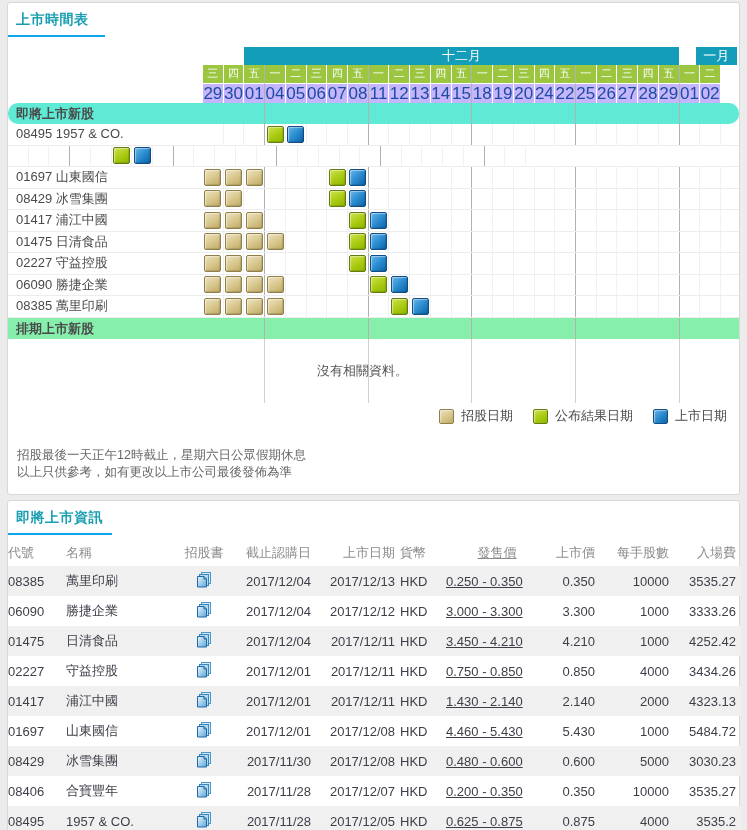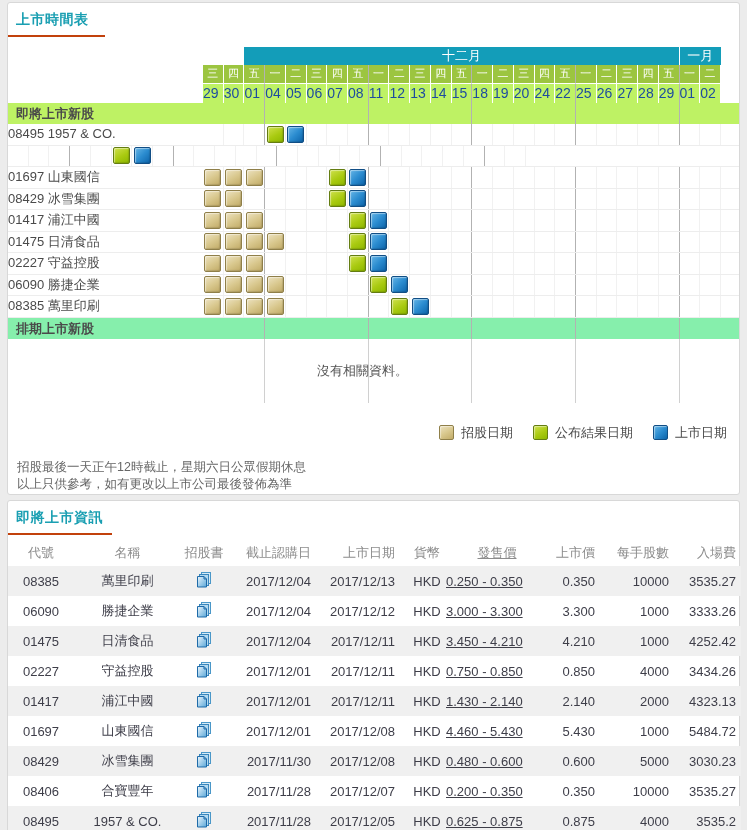--- a/index.html
+++ b/index.html
@@ -1,70 +1,70 @@
 <!DOCTYPE html>
 <html><head>
 <meta charset="utf-8">
 <style>
   * { margin:0; padding:0; box-sizing:border-box; }
   html,body { width:747px; height:830px; overflow:hidden; background:#ececec;
     font-family:"Liberation Sans","DejaVu Sans",sans-serif; }
   .panel { background:#fff; border:1px solid #d8d8d8; border-radius:3px; margin:0 7px; width:733px; }
   .panel1 { margin-top:2px; height:493px; }
   .panel2 { margin-top:5px; height:340px; }
-  .title-box { display:inline-block; margin:7px 0 0 0; padding:0 9px 6px 8px; border-bottom:2px solid #c2410c; min-width:97px; }
+  .title-box { display:inline-block; margin:7px 0 0 0; padding:0 9px 6px 8px; border-bottom:2px solid #0ea5e9; min-width:97px; }
   .title { color:#1a9fb2; font-size:14px; font-weight:bold; letter-spacing:.5px; }
 
   
   .gantt { margin-top:10px; position:relative; }
   .g-row { display:flex; }
   .g-spacer,.g-label { width:195px; flex:0 0 195px; }
   .g-col { flex:0 0 20.72px; width:20.72px; }
   .g-months { height:18px; }
   .g-month { background:#139db9; color:#fff; font-size:13px; line-height:18px; border-right:1px solid #fff; overflow:hidden; white-space:nowrap; }
-  .g-month.last { border-right:none; }
+  .g-month.last { border-right:none;margin-left:16px; }
   .g-month.left { padding-left:2px; text-align:left;margin-top:30px; }
   .g-month.center { text-align:center; }
   .g-days { height:19px; }
   .g-days .g-col { background:#9cc540; color:#fff; font-size:11px; line-height:17px; text-align:center;
     border-right:1px solid #fff; border-bottom:1px solid #fff; }
   .g-dates { height:19px; }
-  .g-dates .g-col { background:#bef264; color:#1d4c9f; font-size:14px; line-height:19px; border-right:1px solid #fff; }
+  .g-dates .g-col { background:#c4b5fd; color:#1d4c9f; font-size:17px; line-height:19px; text-align:center; border-right:1px solid #fff; }
   .g-band { height:21px; }
   .g-band .g-label { font-weight:bold; font-size:13px; color:#4a4a4a; line-height:21px; padding-left:8px; white-space:nowrap; }
-  .g-band.peach { background:#bef264; }
+  .g-band.peach { background:#5eead4;border-radius:10px; }
   .g-band.bluegray { background:#86efac; }
   .g-stock { height:21.5px; border-bottom:1px solid #ededed; }
-  .g-stock .g-label { font-size:13px; color:#4a4a4a; line-height:20.5px; white-space:nowrap; }
+  .g-stock .g-label { font-size:13px; color:#4a4a4a; line-height:20.5px; padding-left:8px; white-space:nowrap; }
   .g-stock .g-col { border-right:1px solid #f1f1f1; }
   .g-col.we { border-right:1px solid #b2b2b2 !important; }
   .g-band .g-col { border-right:1px solid transparent; }
   .g-nodata { height:64px; position:relative; }
   .g-nodata .g-col { border-right:1px solid transparent; }
   .g-nodata .g-col.we { border-right:1px solid #d0d0d0 !important; }
   .g-nodata-text { position:absolute; left:6px; right:28px; top:50%; transform:translateY(-50%);
     text-align:center; font-size:13px; color:#555; }
   .block { width:17px; height:17px; margin:1.5px auto; border:1px solid; border-radius:2px;
     box-shadow:inset 1px 1px 1px rgba(255,255,255,.45), inset -1px -1px 1px rgba(0,0,0,.12); }
   .block.k, .swatch.k { background:linear-gradient(150deg,#ece2c0,#d9c88e 50%,#c1ab67); border-color:#8f7f49; }
   .block.g, .swatch.g { background:linear-gradient(150deg,#cfe14c,#a9ca10 55%,#8db700); border-color:#647d12; }
   .block.b, .swatch.b { background:linear-gradient(135deg,#66b5e6,#2b8cd0 50%,#0d64aa); border-color:#114e85; }
 
-  .legend { display:flex; justify-content:flex-end; align-items:flex-end; height:27px; margin:12px 12px 0 0; }
+  .legend { display:flex; justify-content:flex-end; align-items:center; height:27px; margin:0 12px 0 0; }
   .legend-item { display:flex; align-items:center; margin-left:20px; font-size:13px; color:#4a4a4a; }
   .swatch { width:15px; height:15px; border:1px solid; border-radius:2px; margin-right:7px;
     box-shadow:inset 1px 1px 1px rgba(255,255,255,.45); }
   .notes { margin:17px 0 0 9px; font-size:12.5px; color:#666; line-height:17px; }
 
   
   table.info { border-collapse:collapse; width:100%; table-layout:fixed; margin-top:4px; font-size:13px; }
   table.info th { color:#8c8c8c; font-weight:normal; height:27px; }
   table.info td { height:30px; color:#3e3e49; overflow:hidden; white-space:nowrap; }
   tr.stripe td { background:#f0f0f0; }
-  .al { text-align:center; padding-left:8px; }
+  .al { text-align:left; }
   .ar { text-align:right; padding-right:5px; }
   .ac { text-align:center; }
   .ar2 { padding-right:2px;text-decoration:underline; }
   .prospectus-link { display:inline-block; cursor:pointer; line-height:0; }
 </style>
 </head>
 <body>
 
 <div class="panel panel1">
   <div class="title-box">

